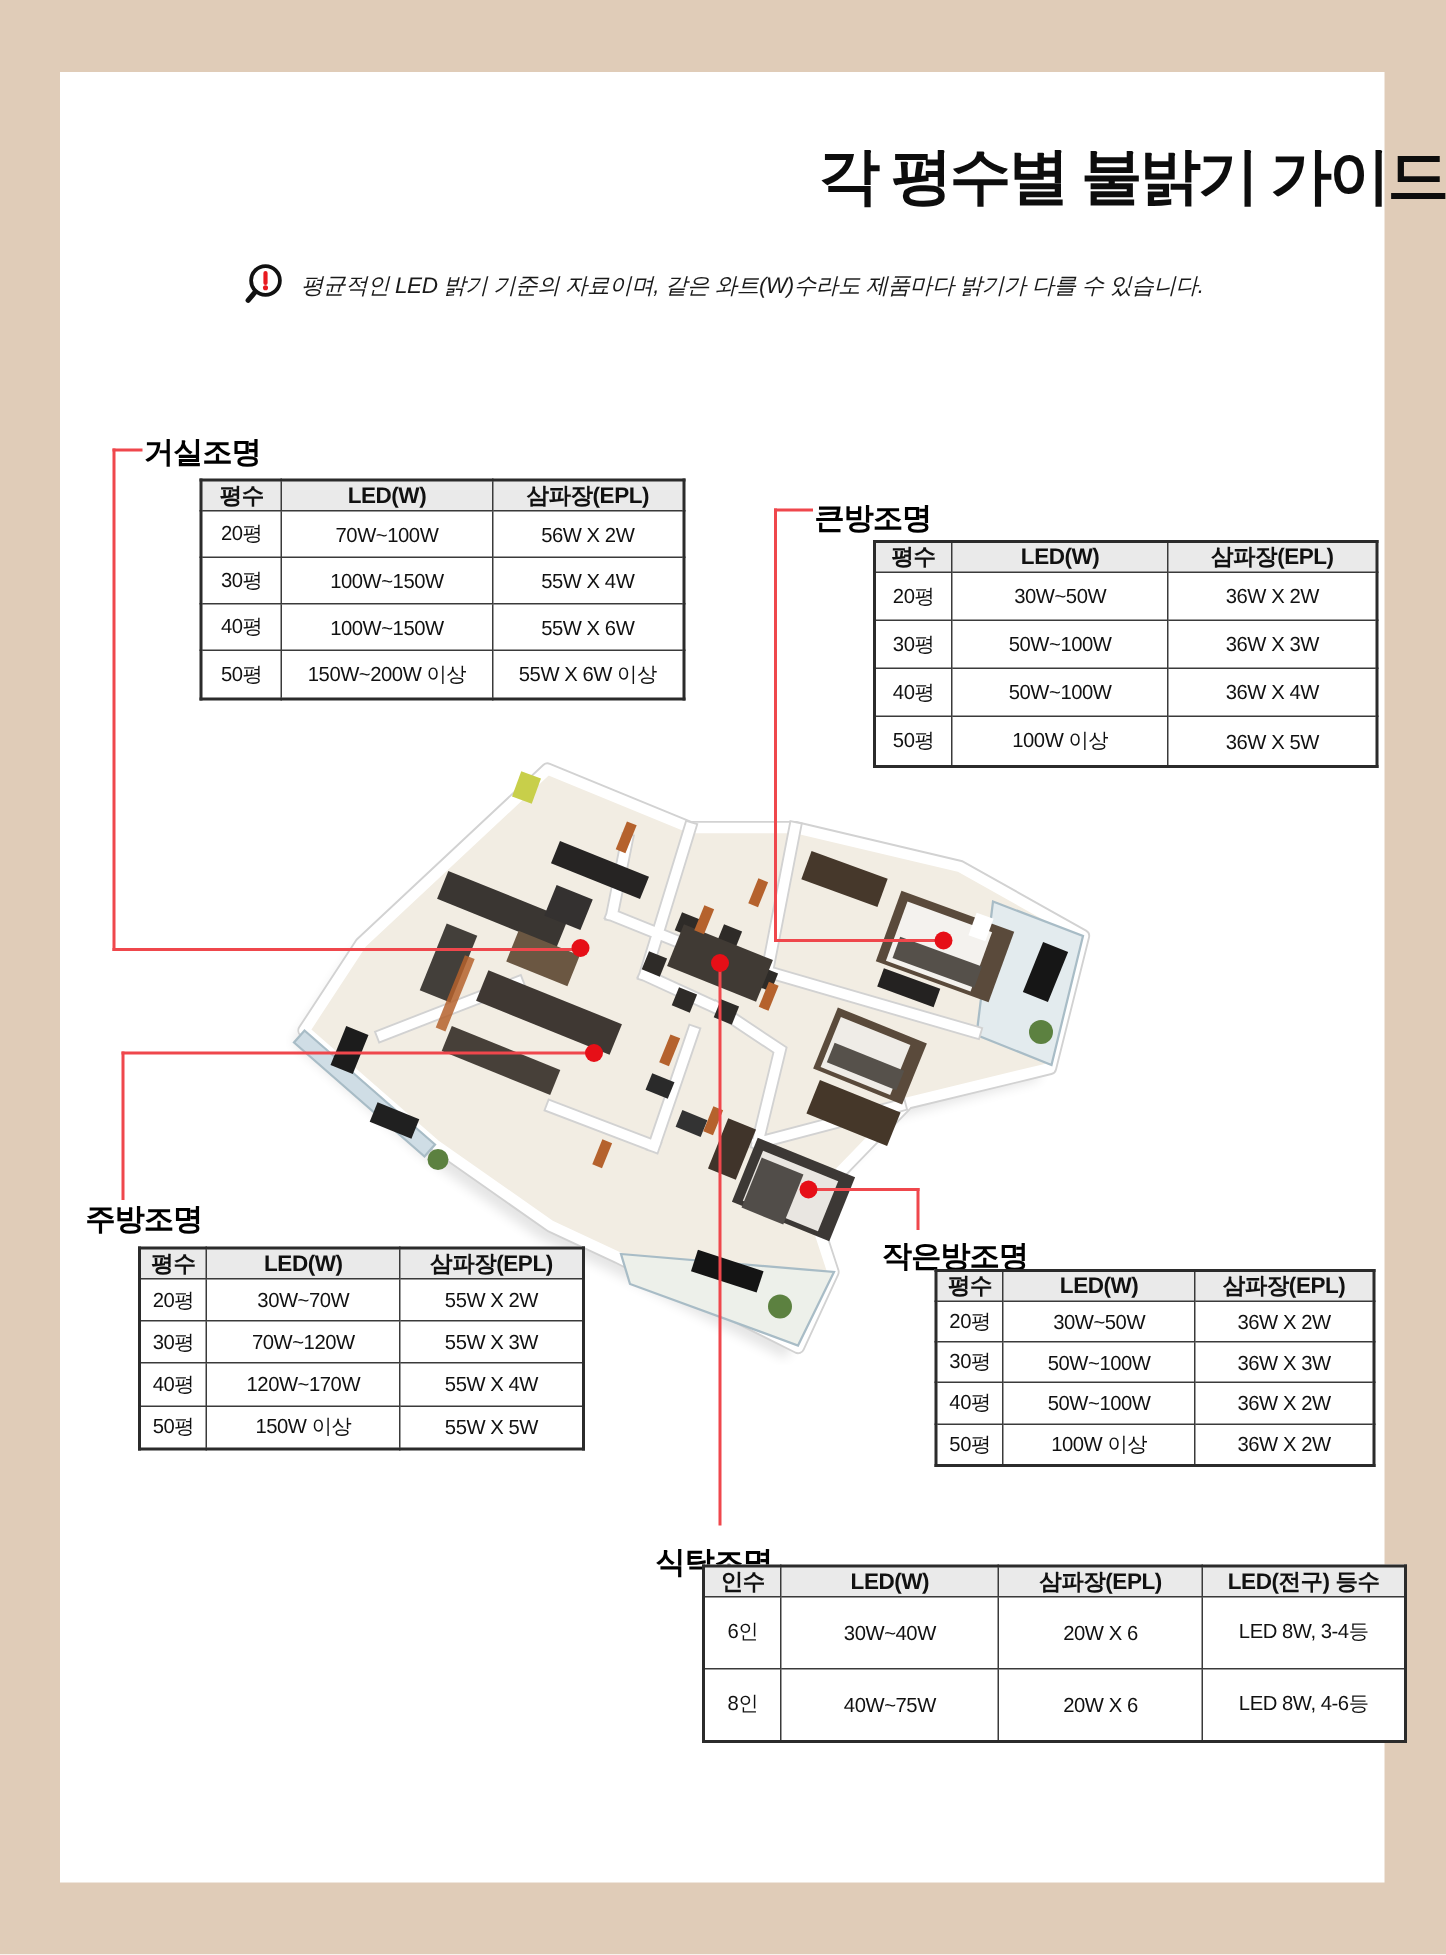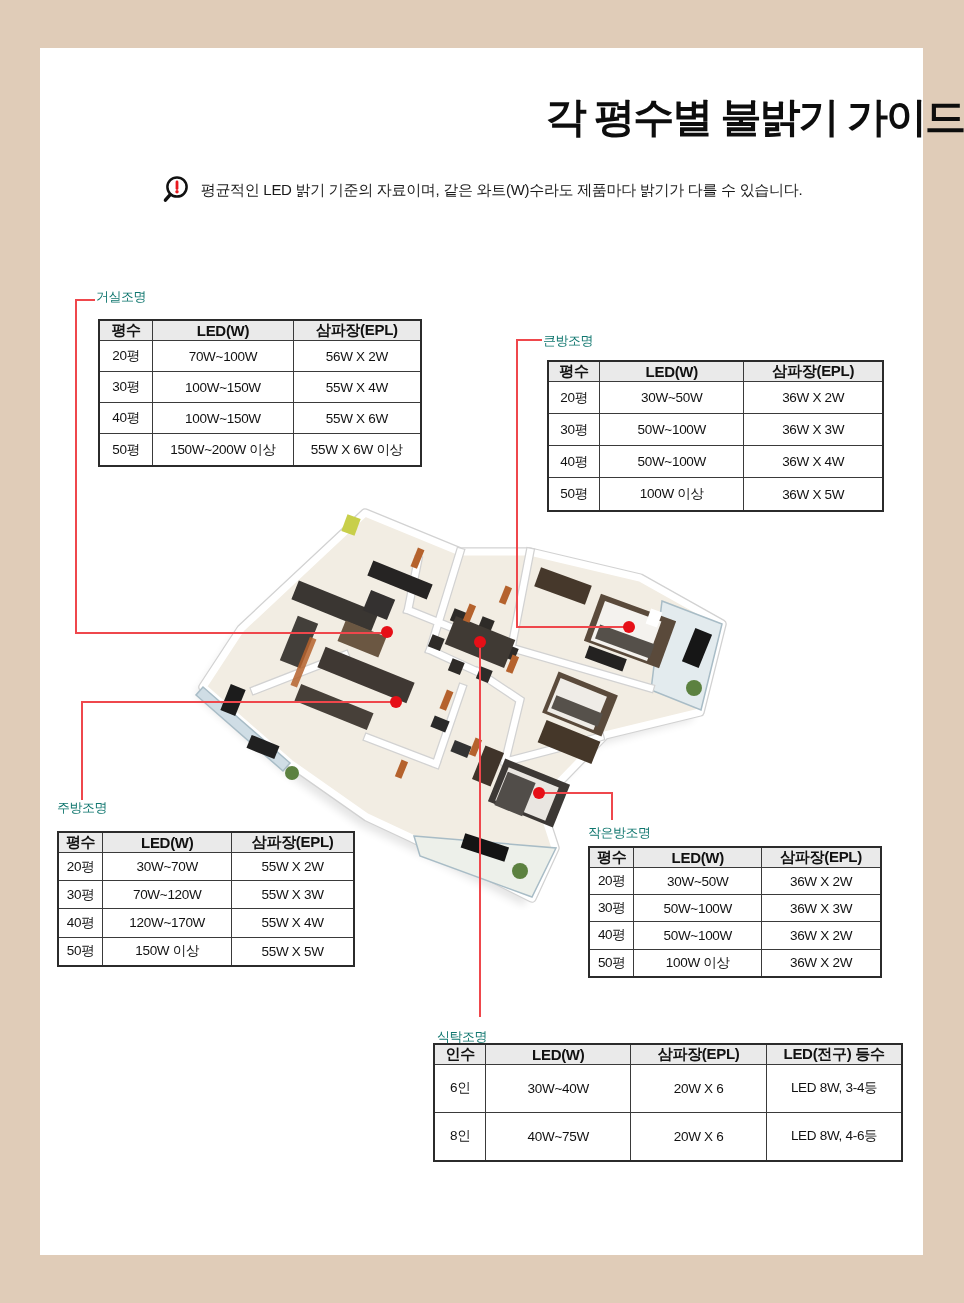--- a/index.html
+++ b/index.html
@@ -1,24 +1,24 @@
 <!DOCTYPE html>
 <html><head>
 <meta charset="utf-8">
 <style>
   html,body{margin:0;padding:0;}
   body{font-family:"Liberation Sans","DejaVu Sans",sans-serif;}
   .page{position:relative;width:964px;height:1303px;background:#e0ccb8;overflow:hidden;}
   .panel{position:absolute;left:40px;top:48px;width:883px;height:1207px;background:#ffffff;}
   .title{position:absolute;left:0;right:0;top:90px;text-align:right;font-size:41px;font-weight:900;
          letter-spacing:-2px;color:#0d0d0d;margin:0;}
-  .note{position:absolute;left:0;right:0;top:174px;display:flex;justify-content:center;align-items:center;gap:7px;}
+  .note{position:absolute;left:0;right:0;top:174px;display:flex;justify-content:center;align-items:center;gap:7px;font-style:italic;}
   .note-text{font-size:15px;color:#1a1a1a;letter-spacing:-0.3px;}
-  .callout-label{position:absolute;font-size:13px;font-weight:normal;color:#0f766e;letter-spacing:-0.5px;white-space:nowrap;}
-  .ctable{position:absolute;border-collapse:collapse;table-layout:fixed;background:#fff;border:2px solid #2b2b2b;}
+  .callout-label{position:absolute;font-size:20px;font-weight:bold;color:#000000;letter-spacing:-0.5px;white-space:nowrap;}
+  .ctable{position:absolute;border-collapse:collapse;table-layout:fixed;background:#fff;border:2px solid #2b2b2b;margin-left:35px;}
   .ctable th,.ctable td{border:1.5px solid #3a3a3a;text-align:center;vertical-align:middle;padding:0;
         color:#111;letter-spacing:-0.3px;white-space:nowrap;}
   .ctable th{background:#eaeaea;font-weight:600;font-size:15px;}
   .ctable td{font-size:13.5px;font-weight:500;}
   .line{position:absolute;background:#ef474c;}
   .dot{position:absolute;width:12px;height:12px;border-radius:50%;background:#e60f17;transform:translate(-50%,-50%);}
   .floorplan{position:absolute;left:180px;top:500px;width:600px;height:410px;}
 </style>
 </head>
 <body>

